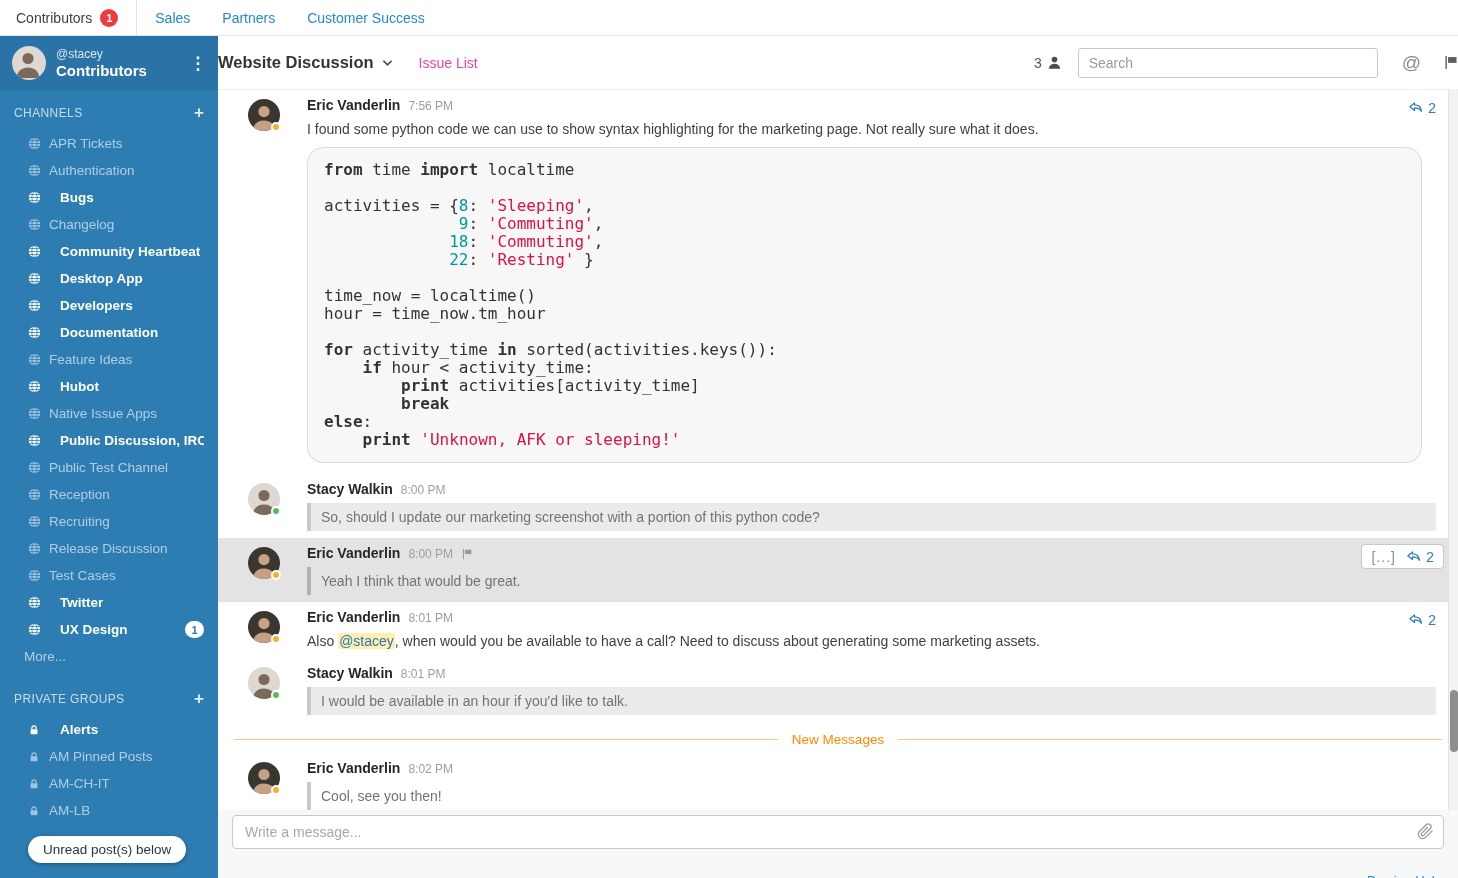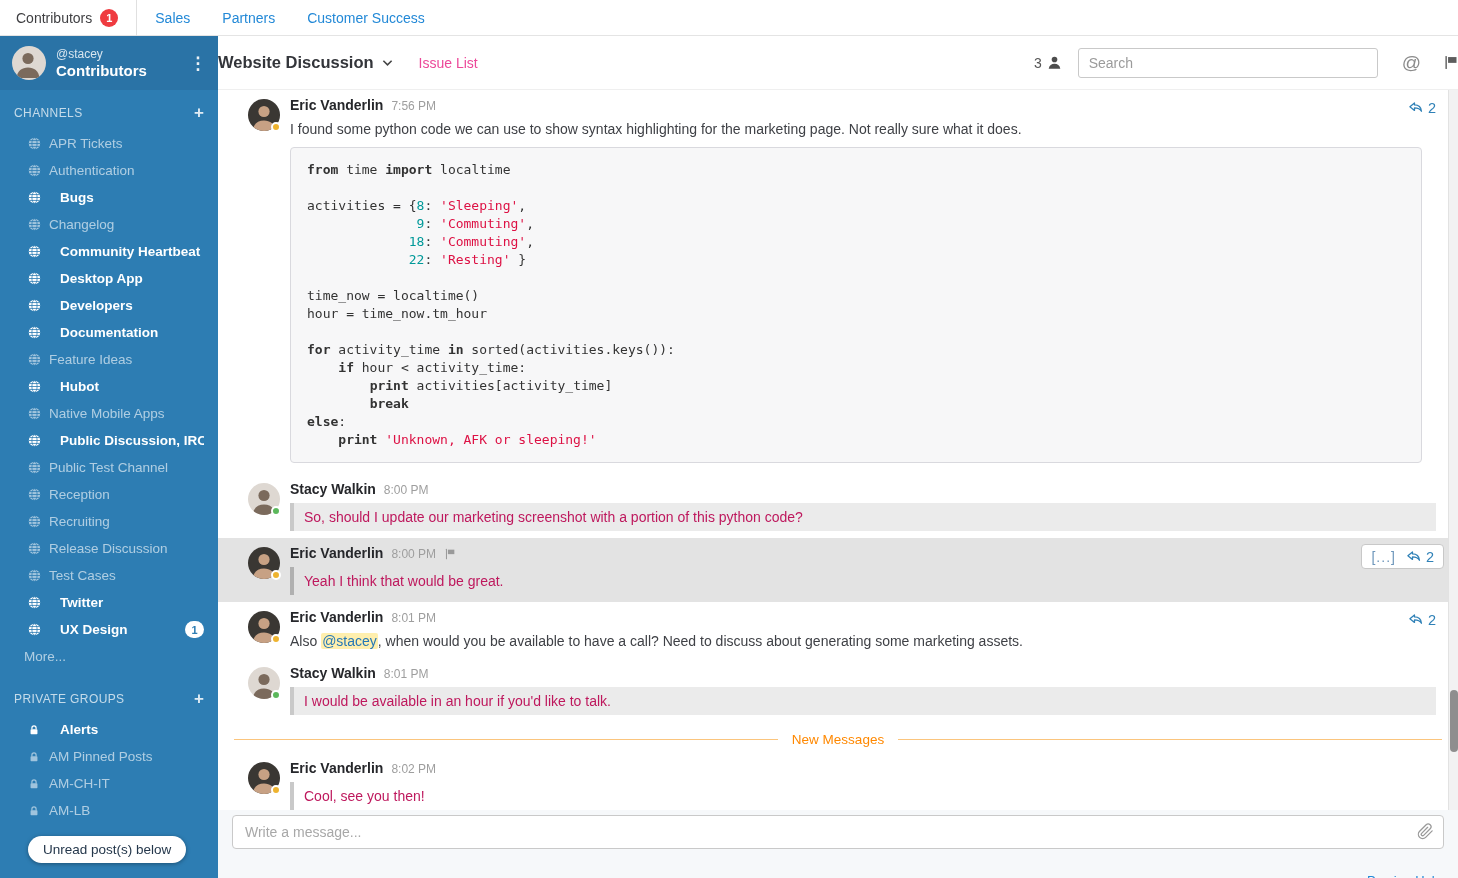--- a/index.html
+++ b/index.html
@@ -54,38 +54,38 @@
   .messages { position:absolute; top:54px; left:0; right:0; bottom:68px; overflow:hidden; background:#fff; }
   .msg { position:relative; display:flex; padding:7px 22px 7px 30px; }
   .msg.highlighted { background:#e3e3e3; }
   .msg-avatar { width:32px; height:32px; border-radius:50%; flex:none; position:relative; cursor:pointer; margin-top:2px; }
   .msg-avatar .av-img { width:32px; height:32px; border-radius:50%; overflow:hidden; display:block; }
   .av-eric .av-img { background:#3a3733; }
   .av-stacy .av-img { background:#ded8d2; }
   .status-dot { position:absolute; right:-1px; bottom:-1px; width:10px; height:10px; border-radius:50%; border:2px solid #fff; }
   .status-away { background:#eeb32f; }
   .status-online { background:#5cb85c; }
-  .msg-content { flex:1; margin-left:10px; min-width:0; }
+  .msg-content { flex:1; margin-left:27px; min-width:0; }
   .msg-meta { display:flex; align-items:baseline; height:18px; }
   .msg-author { font-weight:bold; color:#26272b; font-size:14px; cursor:pointer; }
   .msg-time { color:#9e9e9e; font-size:12px; margin-left:8px; }
   .meta-flag { color:#9a9a9a; margin-left:8px; display:flex; align-self:center; cursor:pointer; }
   .msg-text { margin-top:4px; font-size:14px; color:#3f4146; line-height:20px; }
-  .body-wrap { margin-top:4px; border-left:4px solid #c9c9c9; padding:4px 10px; font-size:14px; color:#be185d; line-height:20px; }
+  .body-wrap { margin-top:4px; border-left:4px solid #c9c9c9; padding:4px 10px; font-size:14px; color:#737373; line-height:20px; }
   .body-gray { background:#ebebeb; }
   .msg.highlighted .body-wrap { border-left-color:#b0b0b0; }
   .mention { color:#2678b6; background:#ffefae; border-radius:2px; padding:0 1px; cursor:pointer; }
   .reply-count { position:absolute; right:22px; top:9px; display:flex; align-items:center; color:#2f81b7; font-size:14.5px; cursor:pointer; }
   .reply-count .r-ic { display:flex; margin-right:4px; }
   .actions-box { position:absolute; right:14px; top:6px; display:flex; align-items:center; background:#fff; border:1px solid #c8c8c8; border-radius:4px; padding:3px 9px; }
   .more-dots { color:#6d96bb; font-size:14px; margin-right:9px; cursor:pointer; letter-spacing:1px; }
   .box-reply { display:flex; align-items:center; color:#2f81b7; font-size:14.5px; cursor:pointer; }
   .box-reply .r-ic { display:flex; margin-right:4px; }
 
-  .code-block { margin:8px 14px 4px 0; background:#f7f7f8; border:1px solid #d9d9de; border-radius:4px; padding:13px 16px; font-family:"DejaVu Sans Mono","Liberation Mono",monospace; font-size:13px; line-height:18px; color:#333; overflow:hidden; }
+  .code-block { margin:8px 14px 4px 0; background:#f7f7f8; border:1px solid #d9d9de; border-radius:16px; padding:13px 16px; font-family:"DejaVu Sans Mono","Liberation Mono",monospace; font-size:16px; line-height:18px; color:#333; overflow:hidden; }
   .code-line { white-space:pre; min-height:18px; }
   .tok-k { font-weight:bold; color:#333; }
   .tok-n { color:#099; }
   .tok-s { color:#d14; }
 
   .new-divider { display:flex; align-items:center; margin:10px 16px 6px 16px; }
   .nd-line { flex:1; height:1px; background:#fbc57d; }
   .nd-label { color:#ff8800; font-size:13.5px; margin:0 14px; }
 
   
@@ -259,21 +259,21 @@
         <div class="ch-item">
           <span class="ch-icon">
             <svg viewBox="0 0 16 16" width="13" height="13">
               <circle cx="8" cy="8" r="7" fill="currentColor"></circle>
               <g stroke="#2d7db3" stroke-width="1" fill="none">
                 <ellipse cx="8" cy="8" rx="3.2" ry="7"></ellipse>
                 <path d="M1 8h14M2.4 4.4h11.2M2.4 11.6h11.2"></path>
               </g>
             </svg>
           </span>
-          <span class="ch-label">Native Mobile Apps</span>
+          <span class="ch-label">Native Issue Apps</span>
         </div>
         <div class="ch-item unread">
           <span class="ch-icon">
             <svg viewBox="0 0 16 16" width="13" height="13">
               <circle cx="8" cy="8" r="7" fill="currentColor"></circle>
               <g stroke="#2d7db3" stroke-width="1" fill="none">
                 <ellipse cx="8" cy="8" rx="3.2" ry="7"></ellipse>
                 <path d="M1 8h14M2.4 4.4h11.2M2.4 11.6h11.2"></path>
               </g>
             </svg>

